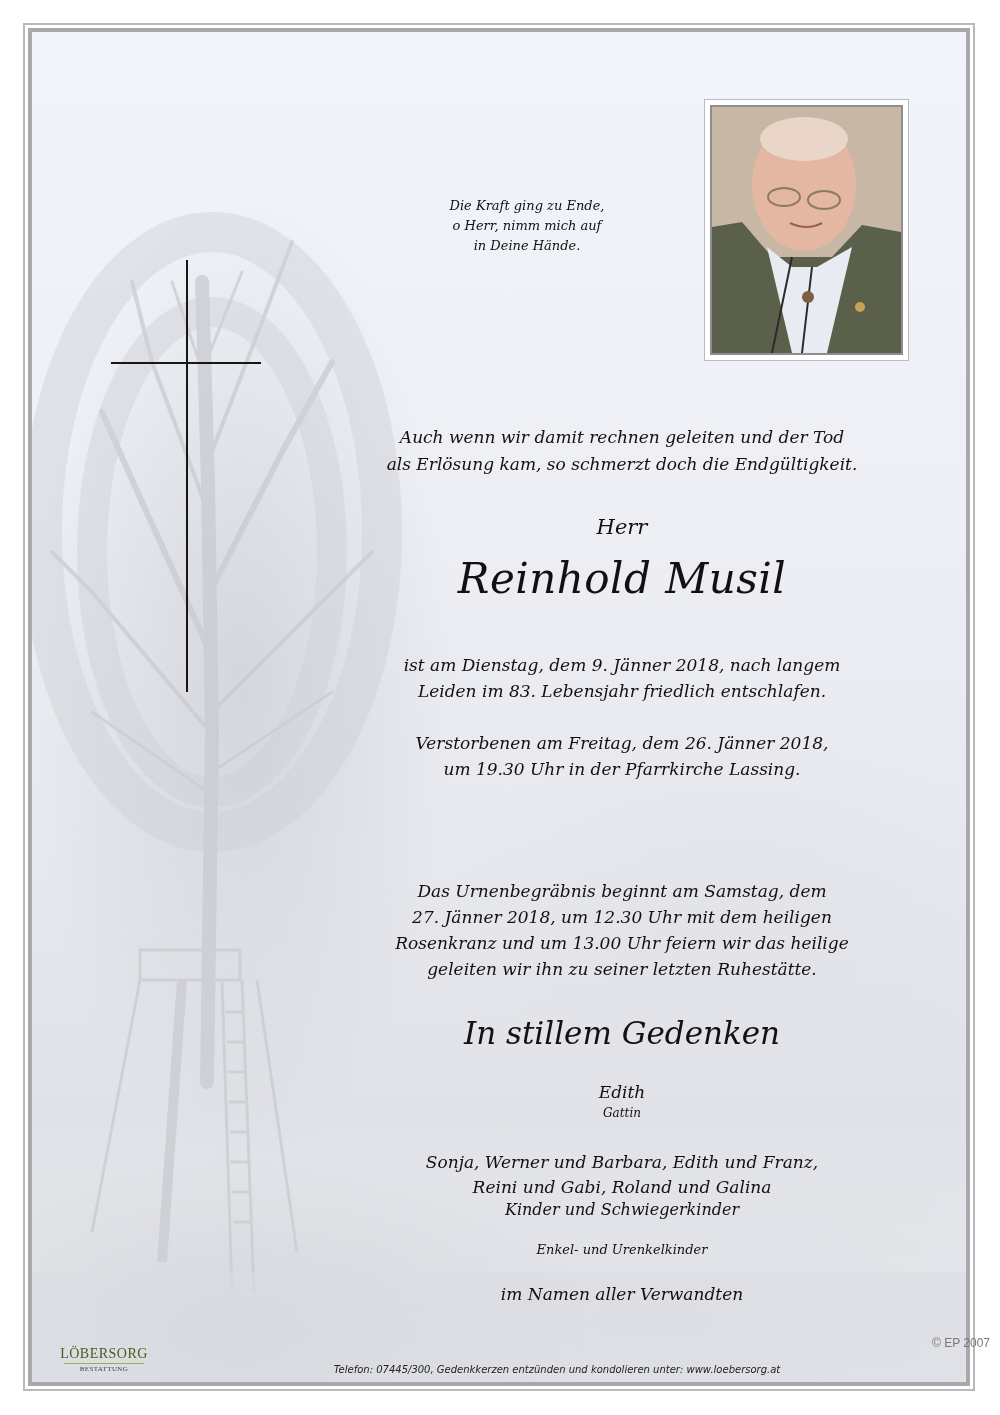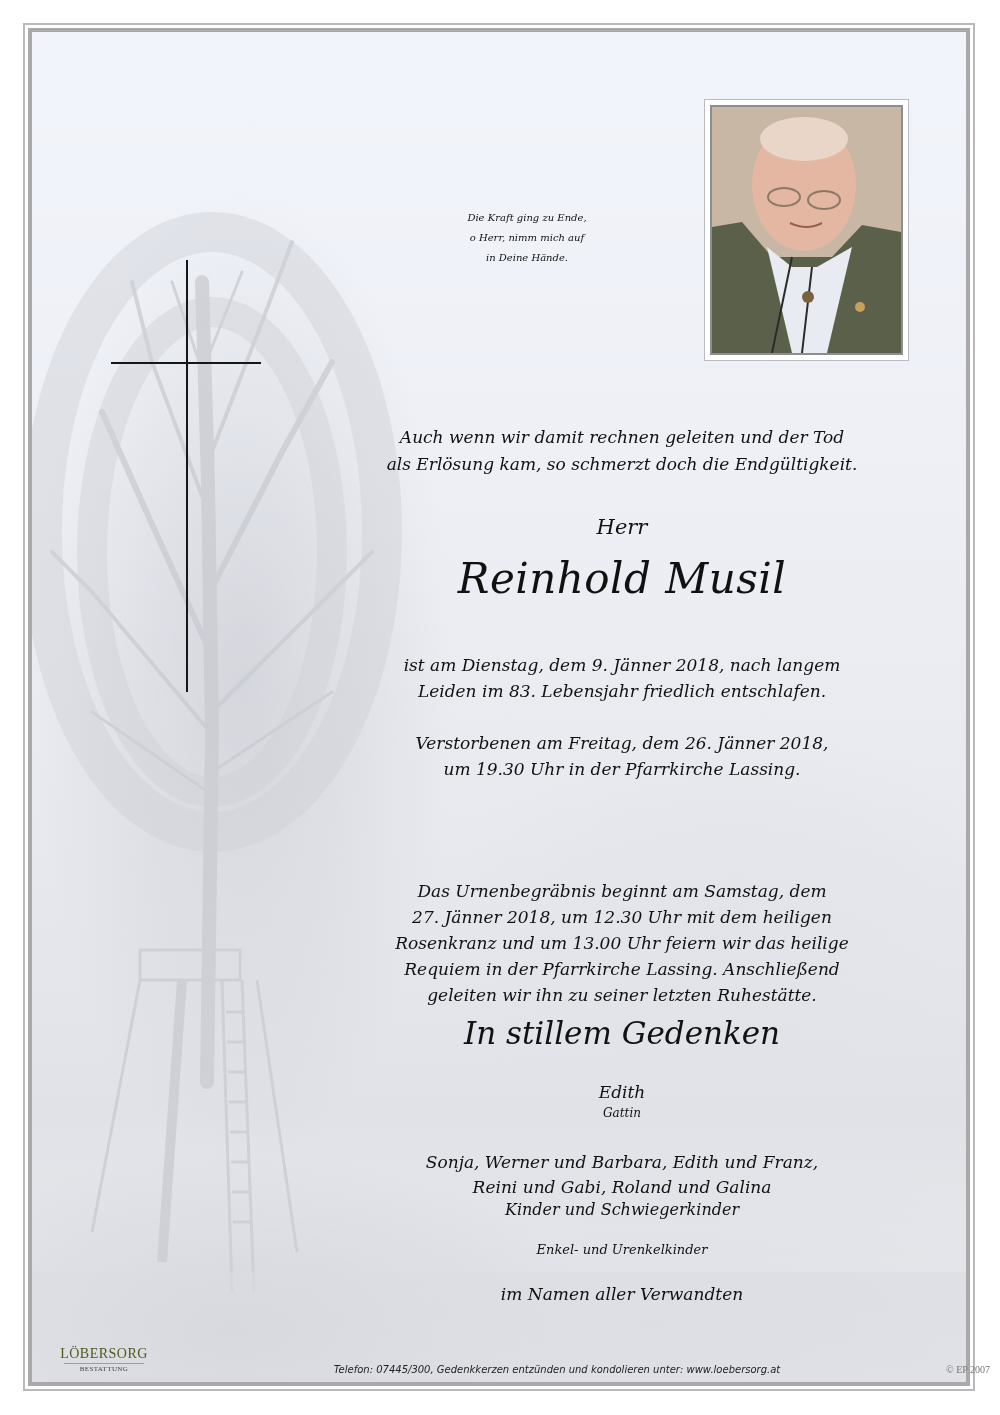--- a/index.html
+++ b/index.html
@@ -34,21 +34,21 @@
     position: absolute; left: 672px; top: 67px; width: 205px; height: 262px;
     background: #ffffff; border: 1px solid #b9bbc0; box-sizing: border-box;
   }
   .photo {
     position: absolute; left: 5px; top: 5px; width: 193px; height: 250px;
     border: 2px solid #8e8e90; box-sizing: border-box; overflow: hidden;
     background: #c8b8a5;
   }
 
   .text { position: absolute; left: 300px; width: 580px; text-align: center; font-style: italic; }
-  .motto { top: 176px; left: 370px; width: 250px; font-size: 10px; line-height: 20px; }
+  .motto { top: 164px; left: 370px; width: 250px; font-size: 13px; line-height: 20px; }
   .intro { top: 392px; font-size: 17px; line-height: 27px; }
   .herr { top: 483px; font-size: 21px; }
   .name { top: 522px; font-size: 42px; letter-spacing: 0.5px; }
   .p1 { top: 620px; font-size: 17px; line-height: 26px; }
   .p2 { top: 698px; font-size: 17px; line-height: 26px; }
   .p3 { top: 800px; font-size: 17px; line-height: 26px; margin-top: 46px; }
   .gedenken { top: 983px; font-size: 31px; }
   .fam { position: absolute; left: 300px; width: 580px; text-align: center; font-style: italic; }
   .f-edith { top: 1050px; font-size: 17px; }
   .f-gattin { top: 1074px; font-size: 12px; }
@@ -60,22 +60,22 @@
   .logo { position: absolute; left: 22px; top: 1314px; width: 100px; text-align: center; }
   .logo-name { font-family: "Liberation Serif", serif; font-size: 14px; color: #4e5a1c; letter-spacing: 0.5px; }
   .logo-rule { height: 1px; margin: 1px 10px; background: #9ab04a; }
   .logo-sub { font-family: "Liberation Serif", serif; font-size: 7px; color: #444; letter-spacing: 0.4px; }
 
   .footer-line {
     position: absolute; left: 200px; top: 1332px; width: 650px; text-align: center;
     font-family: "DejaVu Sans", sans-serif; font-style: italic; font-size: 10px; color: #222;
   }
   .copyright {
-    position: absolute; right: 10px; top: 1364px; font-family: Liberation Serif, serif;
-    font-size: 10px; color: #777;
+    position: absolute; right: 10px; top: 1336px; font-family: Liberation Sans, sans-serif;
+    font-size: 12px; color: #777;
   }
 </style>
 </head>
 <body>
 
 <div class="frame-outer"></div>
 <div class="frame-inner">
 
   <svg class="scene" viewBox="0 0 942 1358">
     <g stroke="#c9cbd1" fill="none" stroke-linecap="round" opacity="0.75">
@@ -149,21 +149,20 @@
 
   <div class="text p2">
     <div>Verstorbenen am Freitag, dem 26. Jänner 2018,</div>
     <div>um 19.30 Uhr in der Pfarrkirche Lassing.</div>
   </div>
 
   <div class="text p3">
     <div>Das Urnenbegräbnis beginnt am Samstag, dem</div>
     <div>27. Jänner 2018, um 12.30 Uhr mit dem heiligen</div>
     <div>Rosenkranz und um 13.00 Uhr feiern wir das heilige</div>
-    <div>Requiem in der Pfarrkirche Lassing. Anschließend</div>
     <div>geleiten wir ihn zu seiner letzten Ruhestätte.</div>
   </div>
 
   <div class="text gedenken">In stillem Gedenken</div>
 
   <div class="fam f-edith">Edith</div>
   <div class="fam f-gattin">Gattin</div>
   <div class="fam f-kids">
     <div>Sonja, Werner und Barbara, Edith und Franz,</div>
     <div>Reini und Gabi, Roland und Galina</div>

